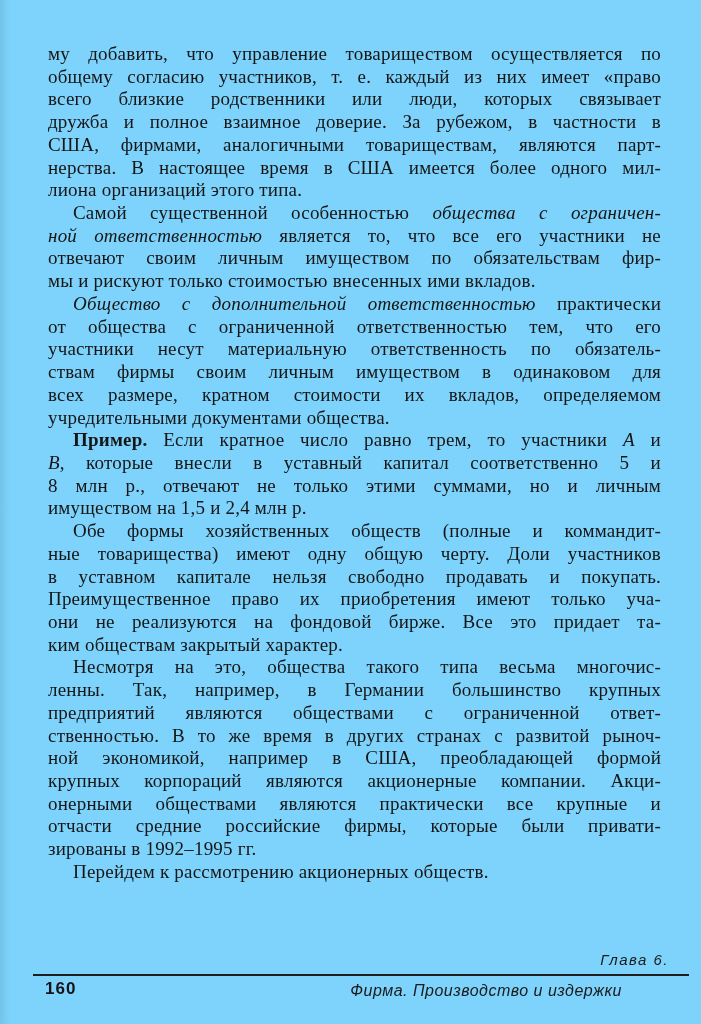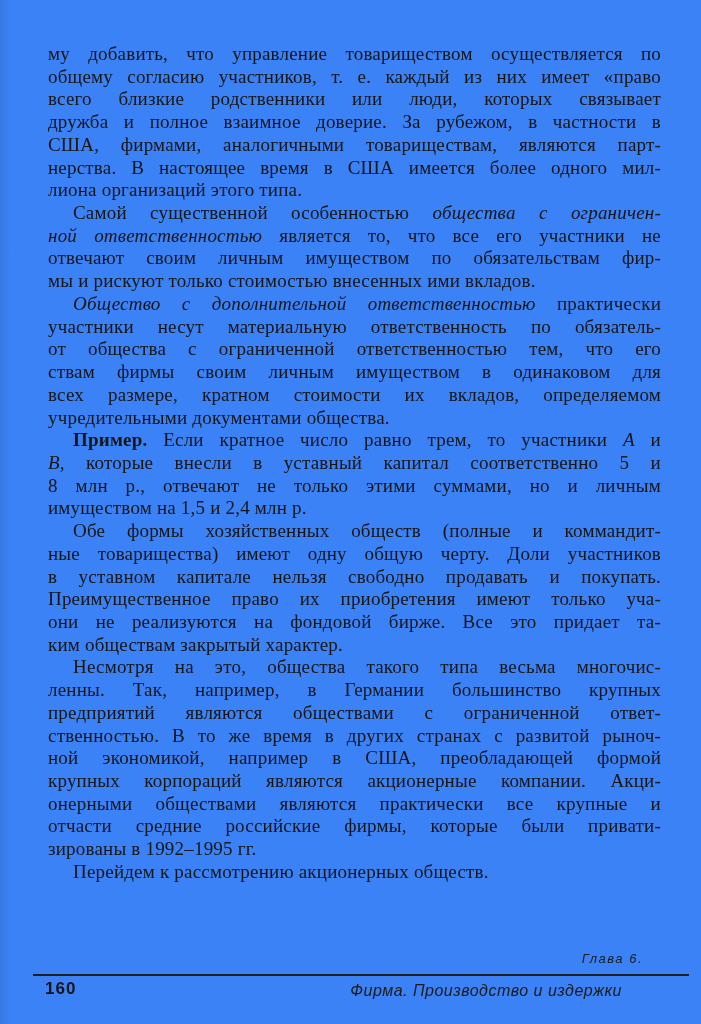--- a/index.html
+++ b/index.html
@@ -4,21 +4,21 @@
 <style>
   html,body{margin:0;padding:0;}
   body{
     width:701px;height:1024px;
     background:#e9e9e7;
     font-family:"Liberation Serif",serif;
   }
   .page{
     position:relative;
     width:701px;height:1024px;
-    background:#3b82f6;
+    background:#7dd3fc;
     overflow:hidden;
     color:#161616;
   }
   
   .page::before{
     content:"";
     position:absolute;left:0;top:0;bottom:0;width:10px;
     background:linear-gradient(90deg,rgba(0,0,0,0.08),rgba(0,0,0,0));
     pointer-events:none;
   }
@@ -36,24 +36,24 @@
     overflow:hidden;
     letter-spacing:0.2px;
   }
   .line.indent{padding-left:25px;}
   .line.last{text-align-last:left;}
   .i{font-style:italic;}
   .b{font-weight:bold;}
 
   .chapter-label{
     position:absolute;
-    top:951px;right:58px;
+    top:951px;right:32px;
     font-family:"Liberation Sans",sans-serif;
     font-style:italic;
-    font-size:13px;
+    font-size:15px;
     letter-spacing:1.5px;
     color:#1b1b1b;
   }
   .footer-rule{
     position:absolute;
     top:974px;left:33px;width:656px;height:2px;
     background:#1e1e1e;
   }
   .page-number{
     position:absolute;
@@ -91,22 +91,22 @@
         <div class="line last"><span>лиона организаций этого типа.</span></div>
       </div>
       <div class="para">
         <div class="line indent"><span>Самой существенной особенностью </span><span class="i">общества с ограничен-</span></div>
         <div class="line"><span class="i">ной ответственностью</span><span> является то, что все его участники не</span></div>
         <div class="line"><span>отвечают своим личным имуществом по обязательствам фир-</span></div>
         <div class="line last"><span>мы и рискуют только стоимостью внесенных ими вкладов.</span></div>
       </div>
       <div class="para">
         <div class="line indent"><span class="i">Общество с дополнительной ответственностью</span><span> практически</span></div>
+        <div class="line"><span>от общества с ограниченной ответственностью тем, что его</span></div>
         <div class="line"><span>участники несут материальную ответственность по обязатель-</span></div>
-        <div class="line"><span>от общества с ограниченной ответственностью тем, что его</span></div>
         <div class="line"><span>ствам фирмы своим личным имуществом в одинаковом для</span></div>
         <div class="line"><span>всех размере, кратном стоимости их вкладов, определяемом</span></div>
         <div class="line last"><span>учредительными документами общества.</span></div>
       </div>
       <div class="para">
         <div class="line indent"><span class="b">Пример.</span><span> Если кратное число равно трем, то участники </span><span class="i">А</span><span> и</span></div>
         <div class="line"><span class="i">В</span><span>, которые внесли в уставный капитал соответственно 5 и</span></div>
         <div class="line"><span>8 млн р., отвечают не только этими суммами, но и личным</span></div>
         <div class="line last"><span>имуществом на 1,5 и 2,4 млн р.</span></div>
       </div>

